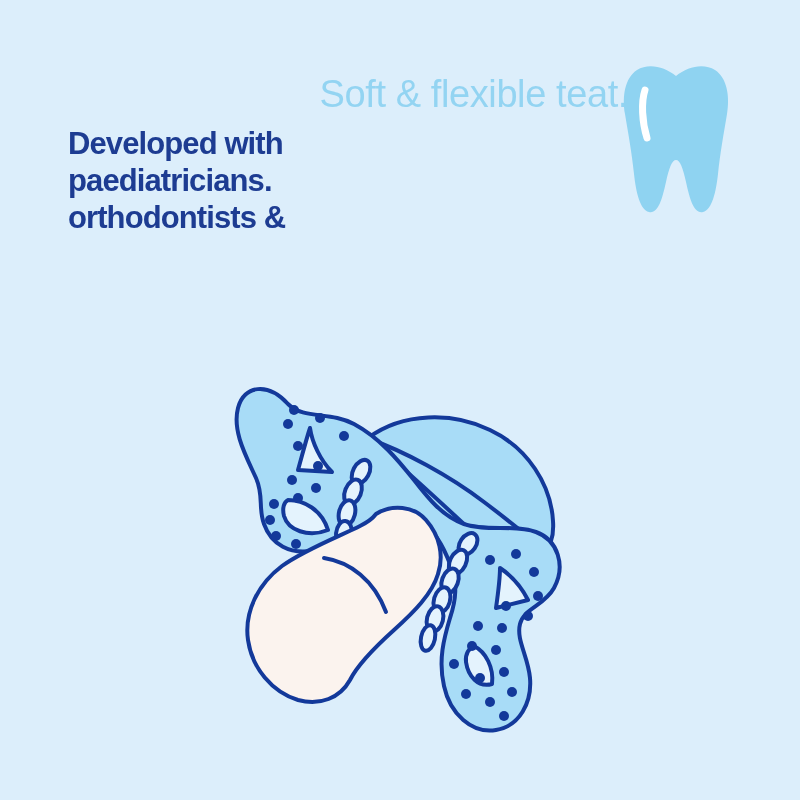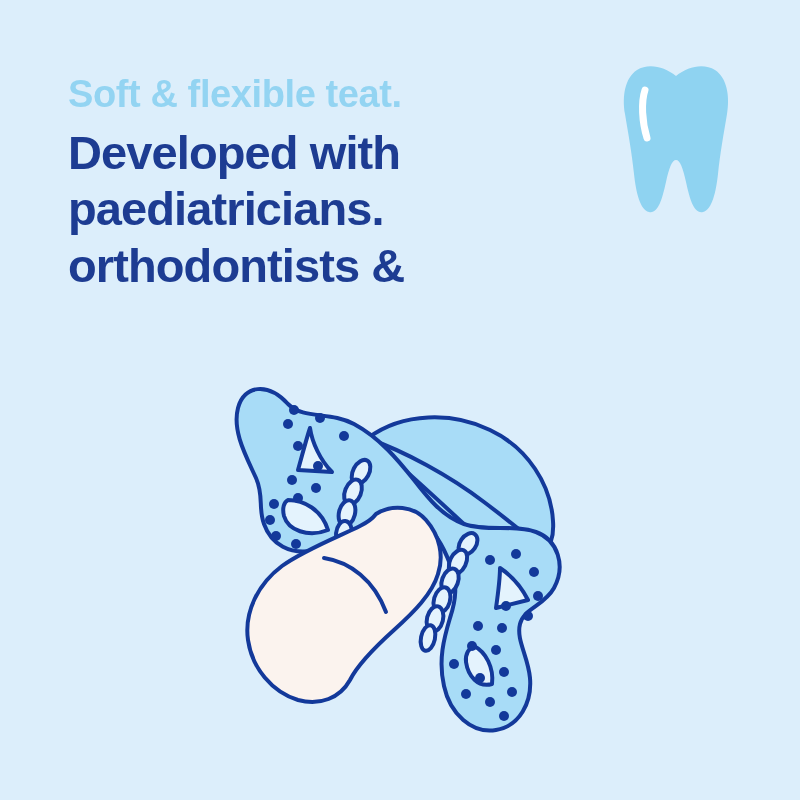--- a/index.html
+++ b/index.html
@@ -24,29 +24,30 @@
   .copy-block {
     position: absolute;
     left: 68px;
     top: 72px;
     width: 560px;
   }
   .eyebrow {
     font-family: "Liberation Sans", sans-serif;
     font-size: 38px;
     line-height: 1.18;
-    font-weight: 700;
+    font-weight: 400;
     letter-spacing: -0.4px;
     color: #93D4F2;
     margin: 0 0 8px 0;
     white-space: nowrap;
+    text-align: right;
   }
   .headline {
     font-family: "Liberation Sans", sans-serif;
-    font-size: 47px;
+    font-size: 31px;
     line-height: 1.20;
     font-weight: 700;
     letter-spacing: -0.9px;
     color: #1D3C92;
     margin: 0;
   }
   .headline .hl-line {
     display: block;
     white-space: nowrap;
   }

